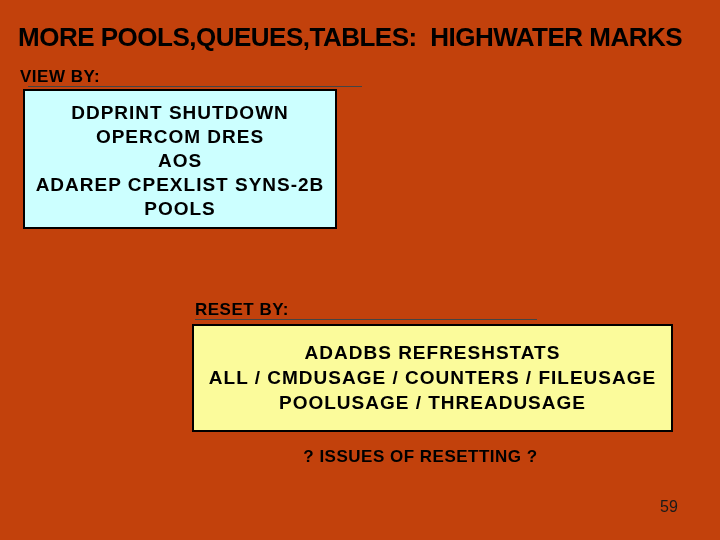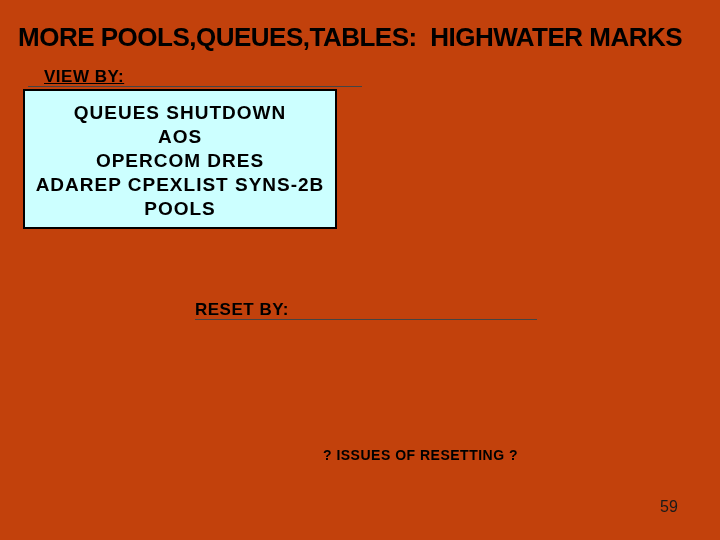--- a/index.html
+++ b/index.html
@@ -26,21 +26,21 @@
     white-space: pre;
     color: #000000;
   }
   .section-label {
     position: absolute;
     font-size: 17px;
     font-weight: bold;
     letter-spacing: 0.5px;
     color: #000000;
   }
-  .label-view-by { left: 44px; top: 67px; text-decoration: underline; }
+  .label-view-by { left: 20px; top: 67px; }
   .label-reset-by { left: 195px; top: 300px; }
   .label-underline {
     position: absolute;
     height: 1px;
     background: #444444;
   }
   .underline-view { left: 28px; top: 86px; width: 334px; }
   .underline-reset { left: 195px; top: 319px; width: 342px; }
   .callout-box {
     position: absolute;
@@ -69,21 +69,21 @@
     background: #fbfb9b;
     line-height: 25px;
   }
   .box-line { white-space: nowrap; }
   .issues-line {
     position: absolute;
     left: 180px;
     top: 447px;
     width: 481px;
     text-align: center;
-    font-size: 14px;
+    font-size: 17px;
     font-weight: bold;
     letter-spacing: 0.5px;
     color: #000000;
   }
   .page-number {
     position: absolute;
     left: 660px;
     top: 498px;
     font-size: 16px;
     font-weight: normal;
@@ -94,28 +94,33 @@
 <body>
 
 <div class="slide">
 
   <div class="slide-title">MORE POOLS,QUEUES,TABLES:  HIGHWATER MARKS</div>
 
   <div class="section-label label-view-by">VIEW BY:</div>
   <div class="label-underline underline-view"></div>
 
   <div class="callout-box view-box">
-    <div class="box-line">QUEUES SHUTDOWN</div>
+    <div class="box-line">DDPRINT SHUTDOWN</div>
+    <div class="box-line">OPERCOM DRES</div>
     <div class="box-line">AOS</div>
-    <div class="box-line">OPERCOM DRES</div>
     <div class="box-line">ADAREP CPEXLIST SYNS-2B</div>
     <div class="box-line">POOLS</div>
   </div>
 
   <div class="section-label label-reset-by">RESET BY:</div>
   <div class="label-underline underline-reset"></div>
 
+  <div class="callout-box reset-box">
+    <div class="box-line">ADADBS REFRESHSTATS</div>
+    <div class="box-line">ALL / CMDUSAGE / COUNTERS / FILEUSAGE</div>
+    <div class="box-line">POOLUSAGE / THREADUSAGE</div>
+  </div>
 
   <div class="issues-line">? ISSUES OF RESETTING ?</div>
 
   <div class="page-number">59</div>
 
 </div>
 
 </body></html>

